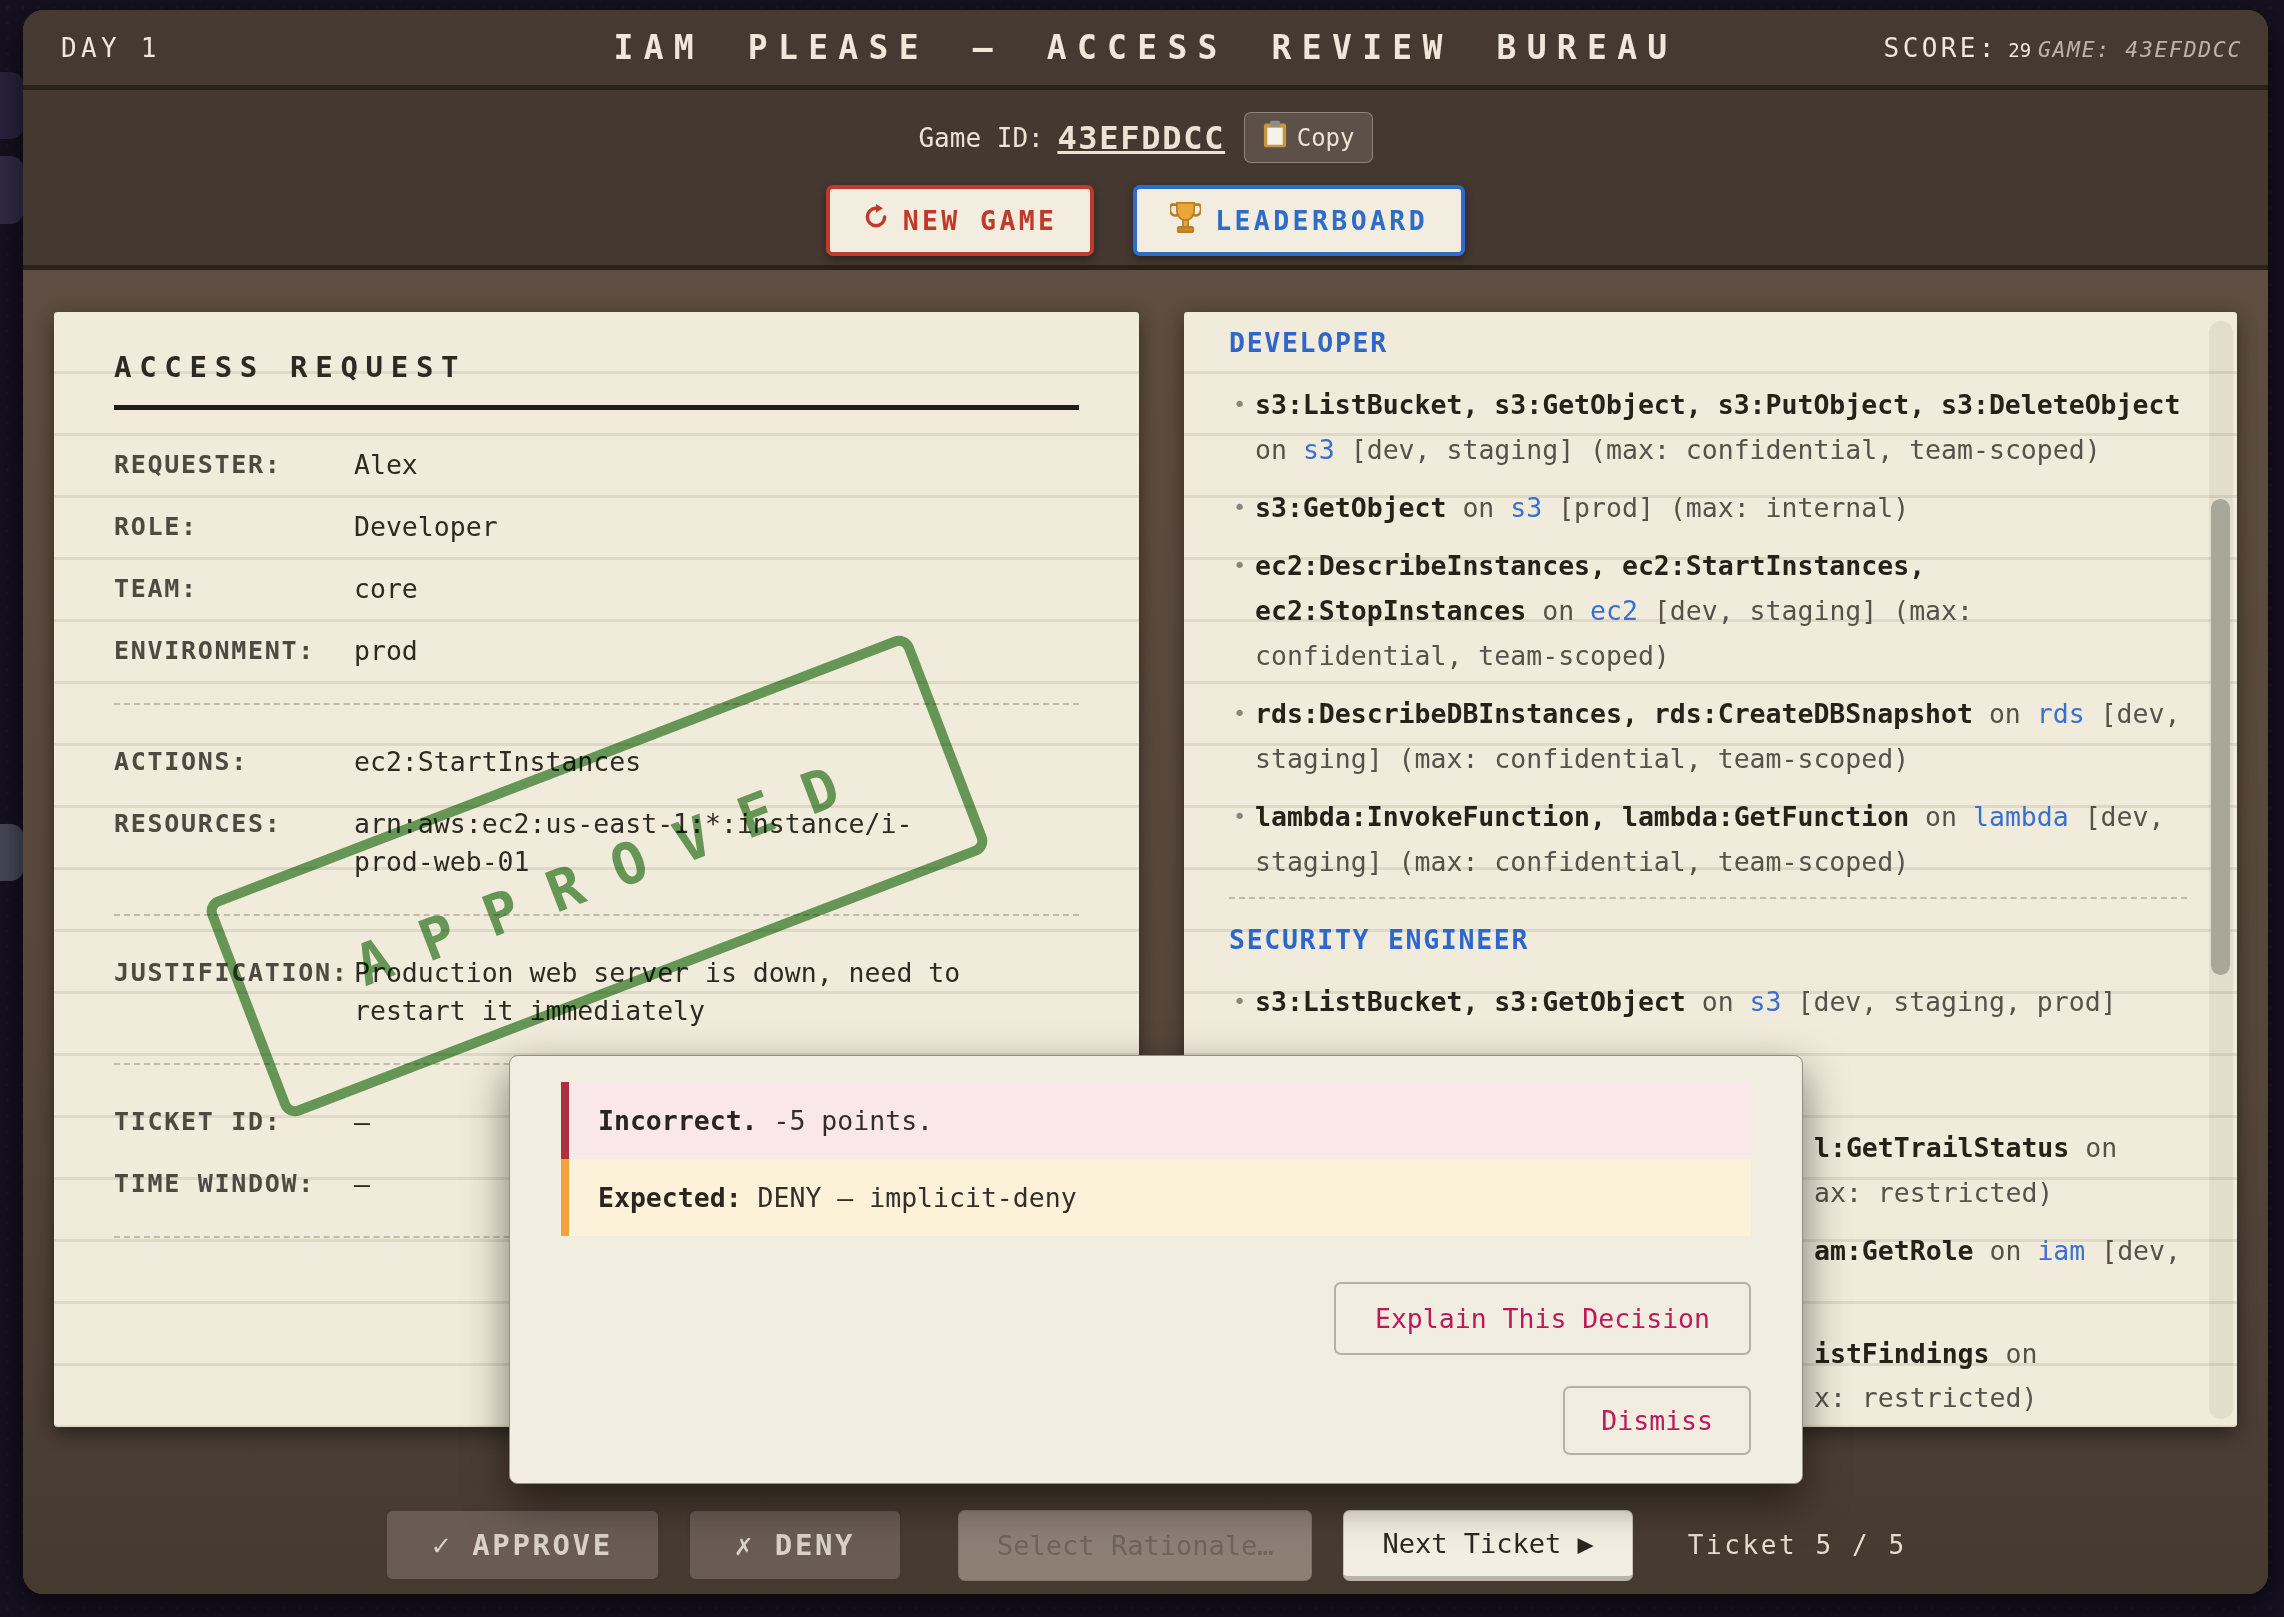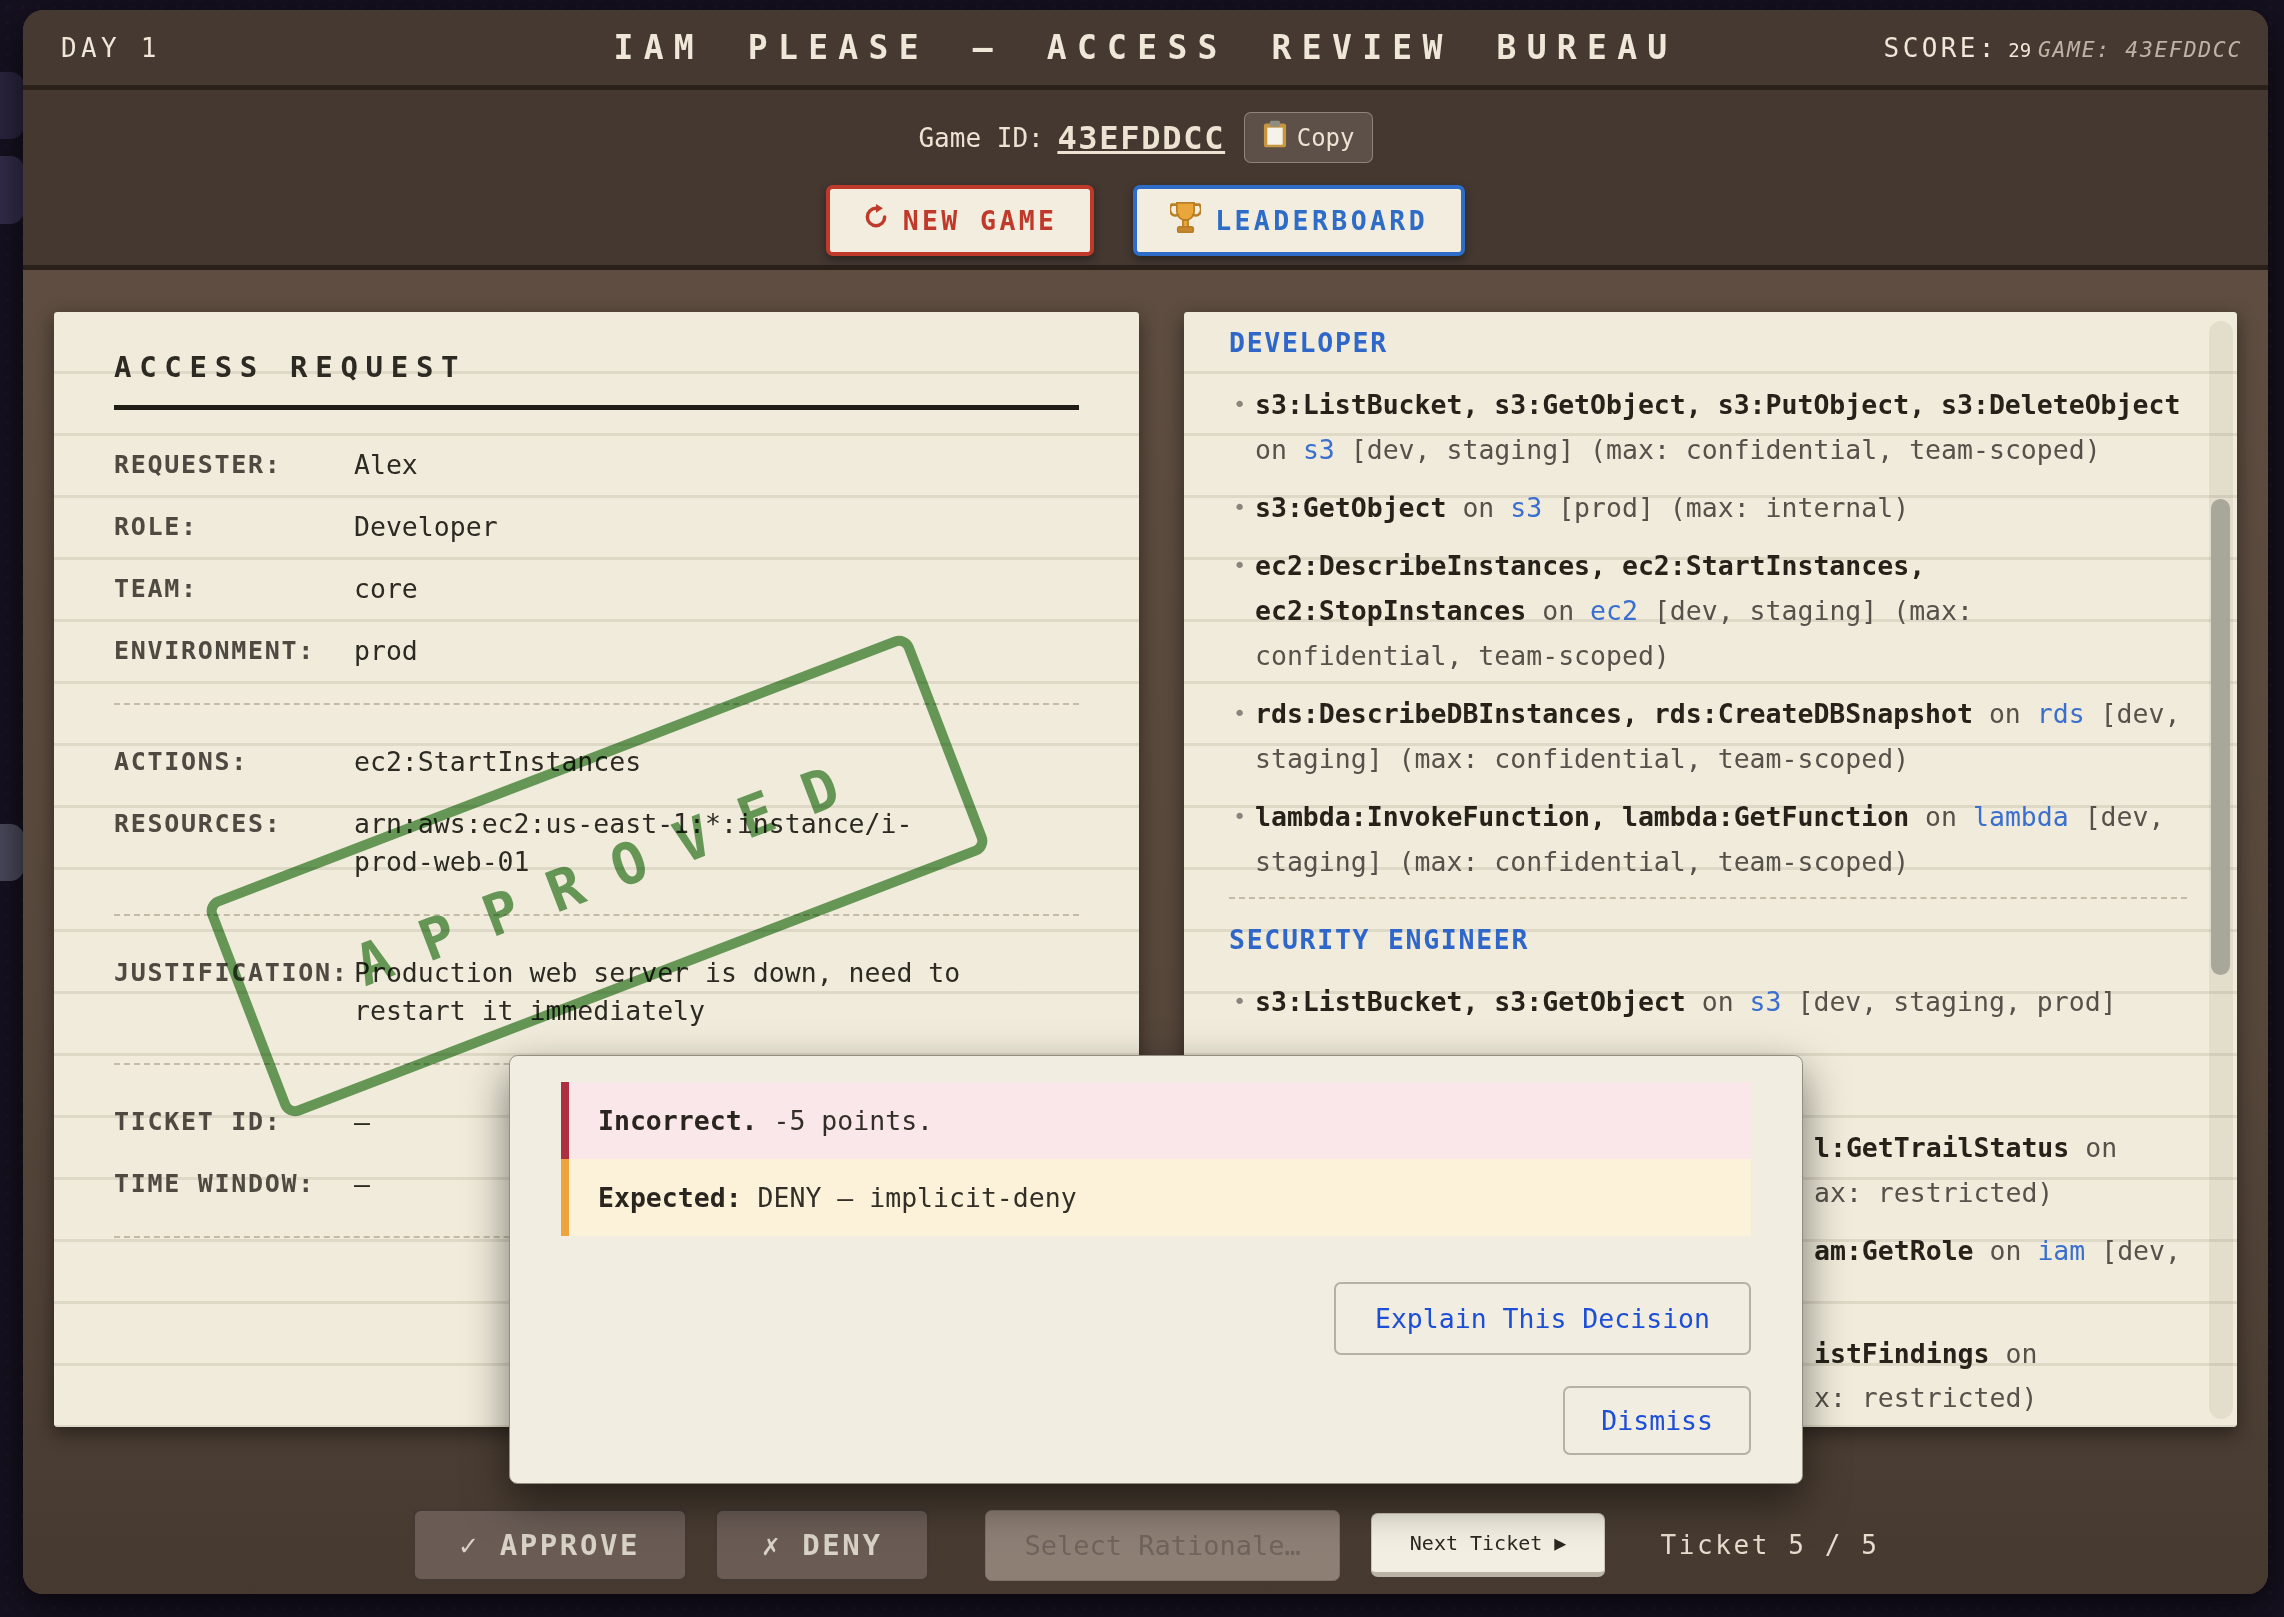--- a/index.html
+++ b/index.html
@@ -112,21 +112,21 @@
     padding:26px 51px 0 51px;box-sizing:border-box;
     display:flex;flex-direction:column;
   }
   .banner{border-left:8.6px solid;padding:20.5px 29px;font-size:26.5px;line-height:36px;}
   .banner.err{background:#f9e7ea;border-color:#ae2f3f;}
   .banner.exp{background:#fbf2d9;border-color:#eea43c;}
   .banner .b{font-weight:bold;color:#2a261f;}
   .banner .r{color:#332f27;}
   .modal-btn{
     align-self:flex-end;background:#f1ede1;border:2.6px solid #b5b1a3;border-radius:6.8px;
-    font-family:inherit;font-size:26.5px;color:#1d4ed8;cursor:pointer;
+    font-family:inherit;font-size:26.5px;color:#be185d;cursor:pointer;
   }
   .modal-btn.explain{margin-top:46px;padding:19px 39px;}
   .modal-btn.dismiss{margin-top:31px;padding:17px 36px;}
 
   
   .footer{
     position:absolute;left:0;right:0;bottom:12px;display:flex;justify-content:center;
     align-items:center;z-index:5;
   }
   .f-btn{
@@ -137,21 +137,21 @@
     font-size:29px;font-weight:bold;letter-spacing:2.6px;padding:17px 45px;
   }
   .f-btn.approve{margin-right:26px;}
   .f-btn.deny{margin-right:55px;}
   .f-sel{
     background:#8e7f75;border:1.7px solid #7d7066;border-radius:6.8px;color:#6f645c;
     font-size:27px;padding:19px 38px;margin-right:31px;cursor:default;white-space:nowrap;
   }
   .f-next{
     background:#f2eee1;border:1.7px solid #c9c4b4;border-bottom:5.1px solid #b9b4a6;
-    border-radius:6.8px;color:#2b2822;font-size:20px;padding:17px 38px;margin-right:55px;
+    border-radius:6.8px;color:#2b2822;font-size:27px;padding:17px 38px;margin-right:55px;
   }
   .f-count{color:#e6ddcd;font-size:26px;letter-spacing:2.6px;}
   .icon-svg{display:inline-block;vertical-align:middle;}
 </style>
 </head>
 <body>
 
 <div class="edge-tab t1"></div>
 <div class="edge-tab t2"></div>
 <div class="edge-tab t3"></div>

